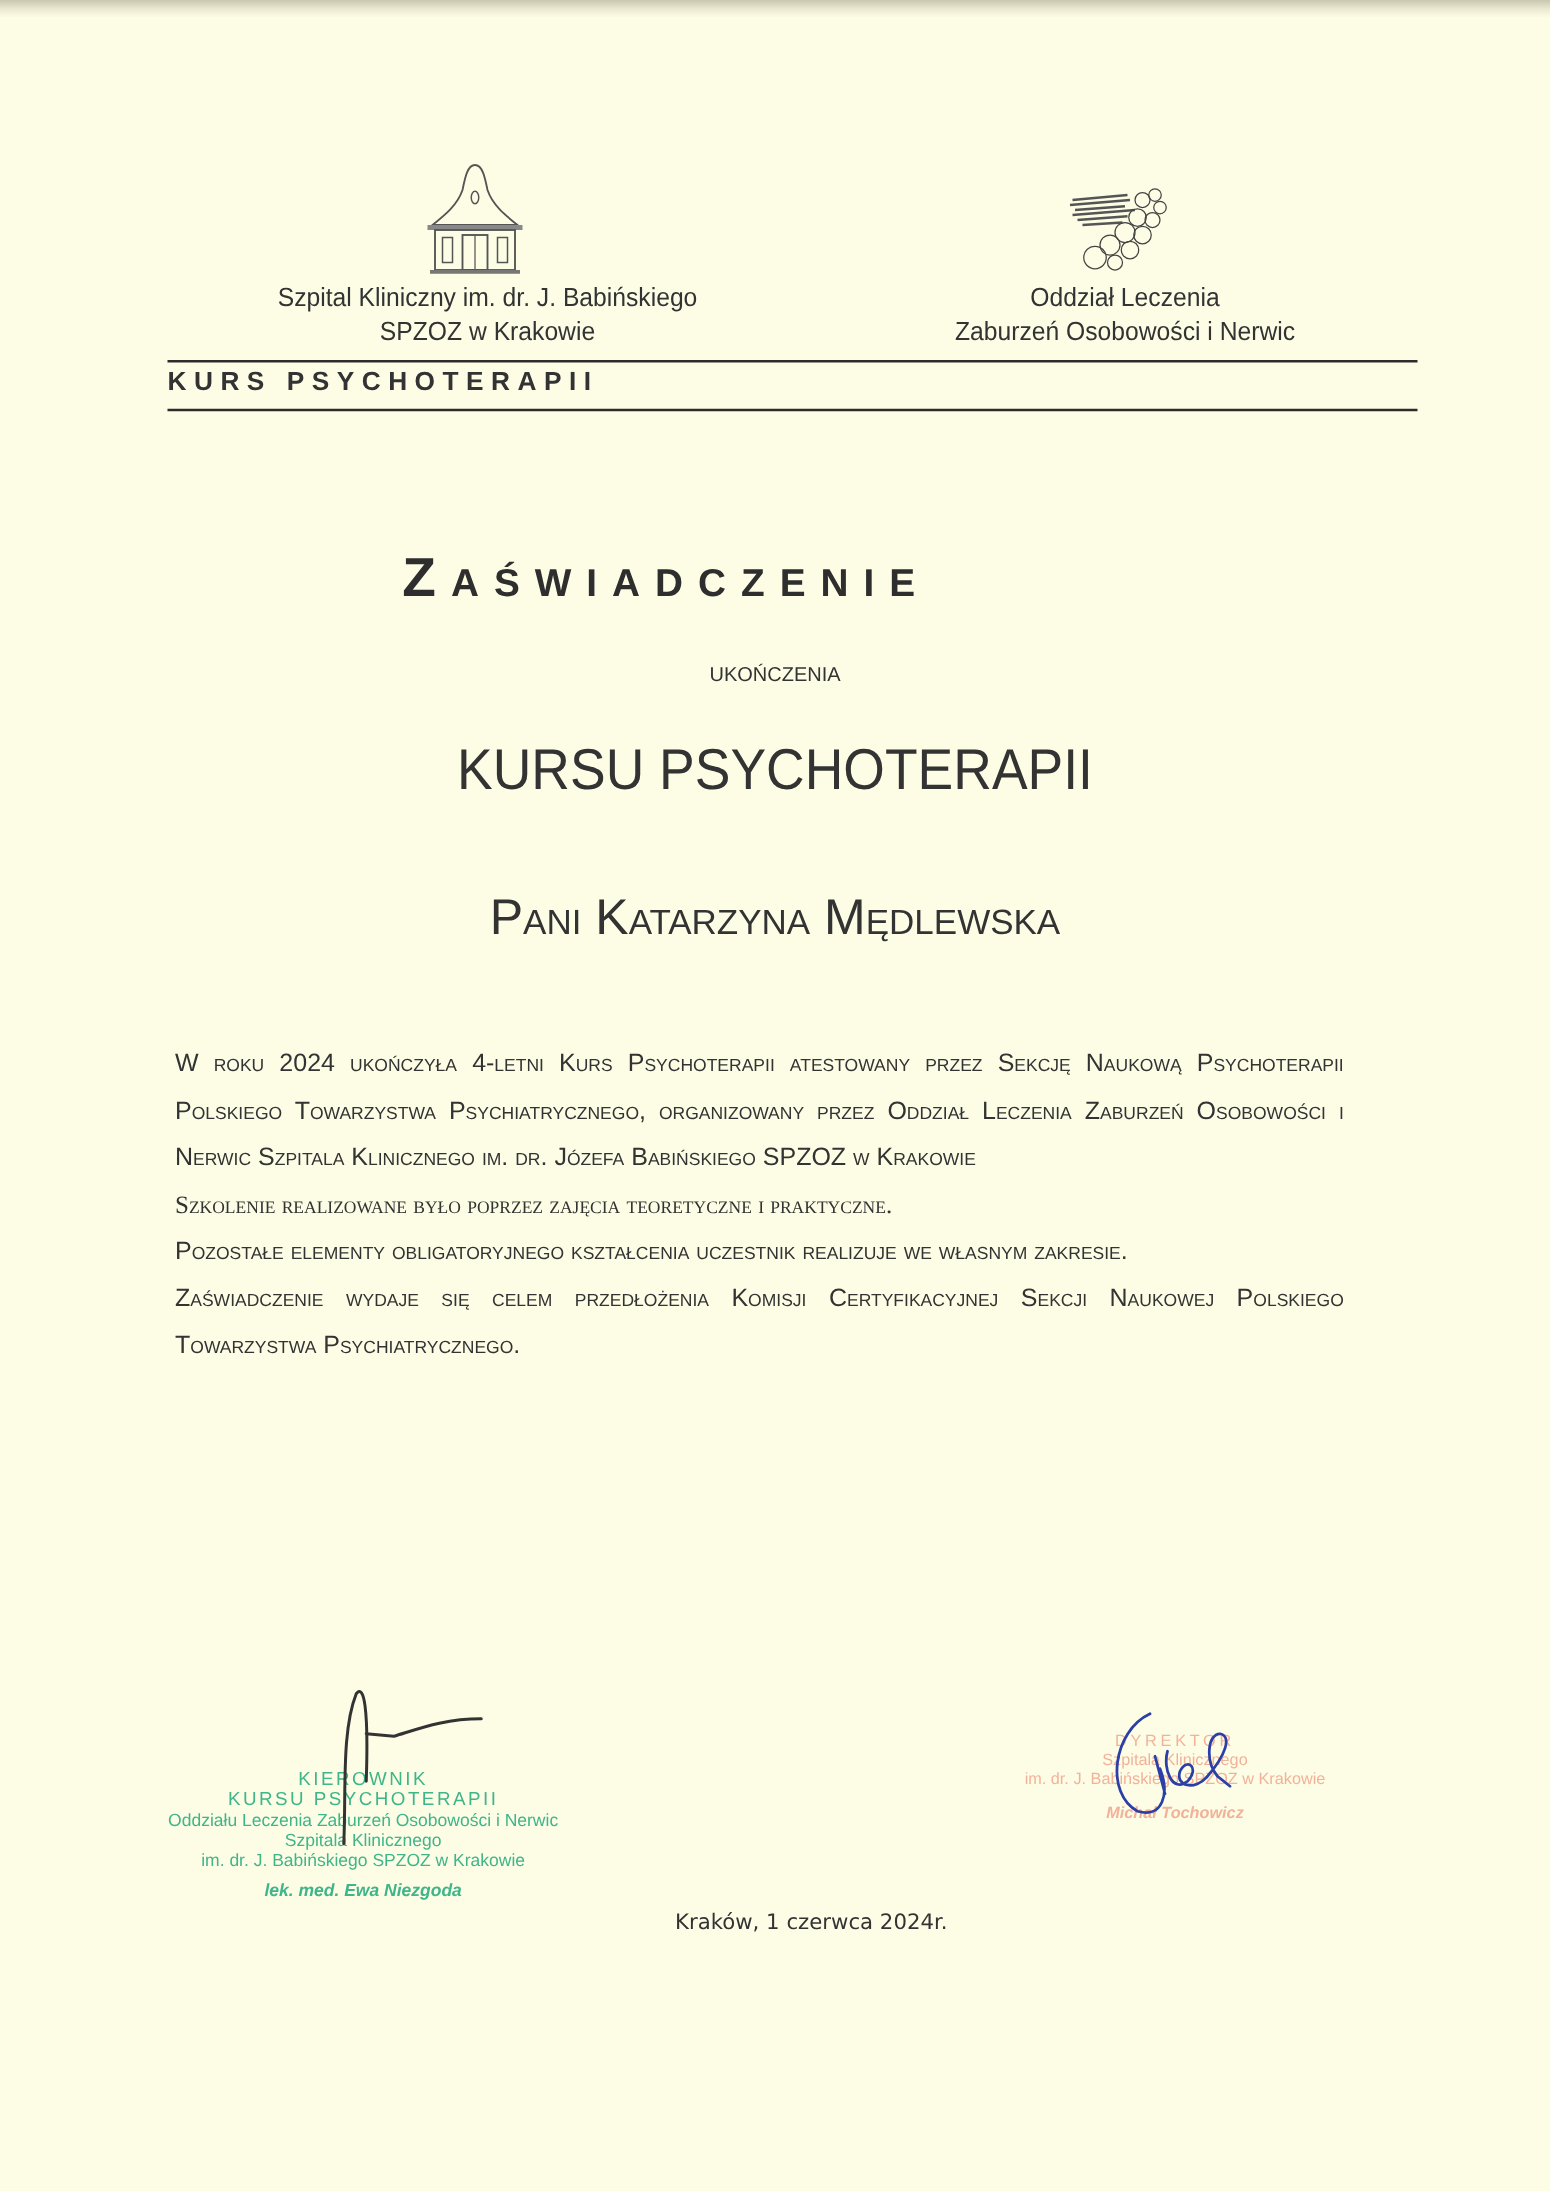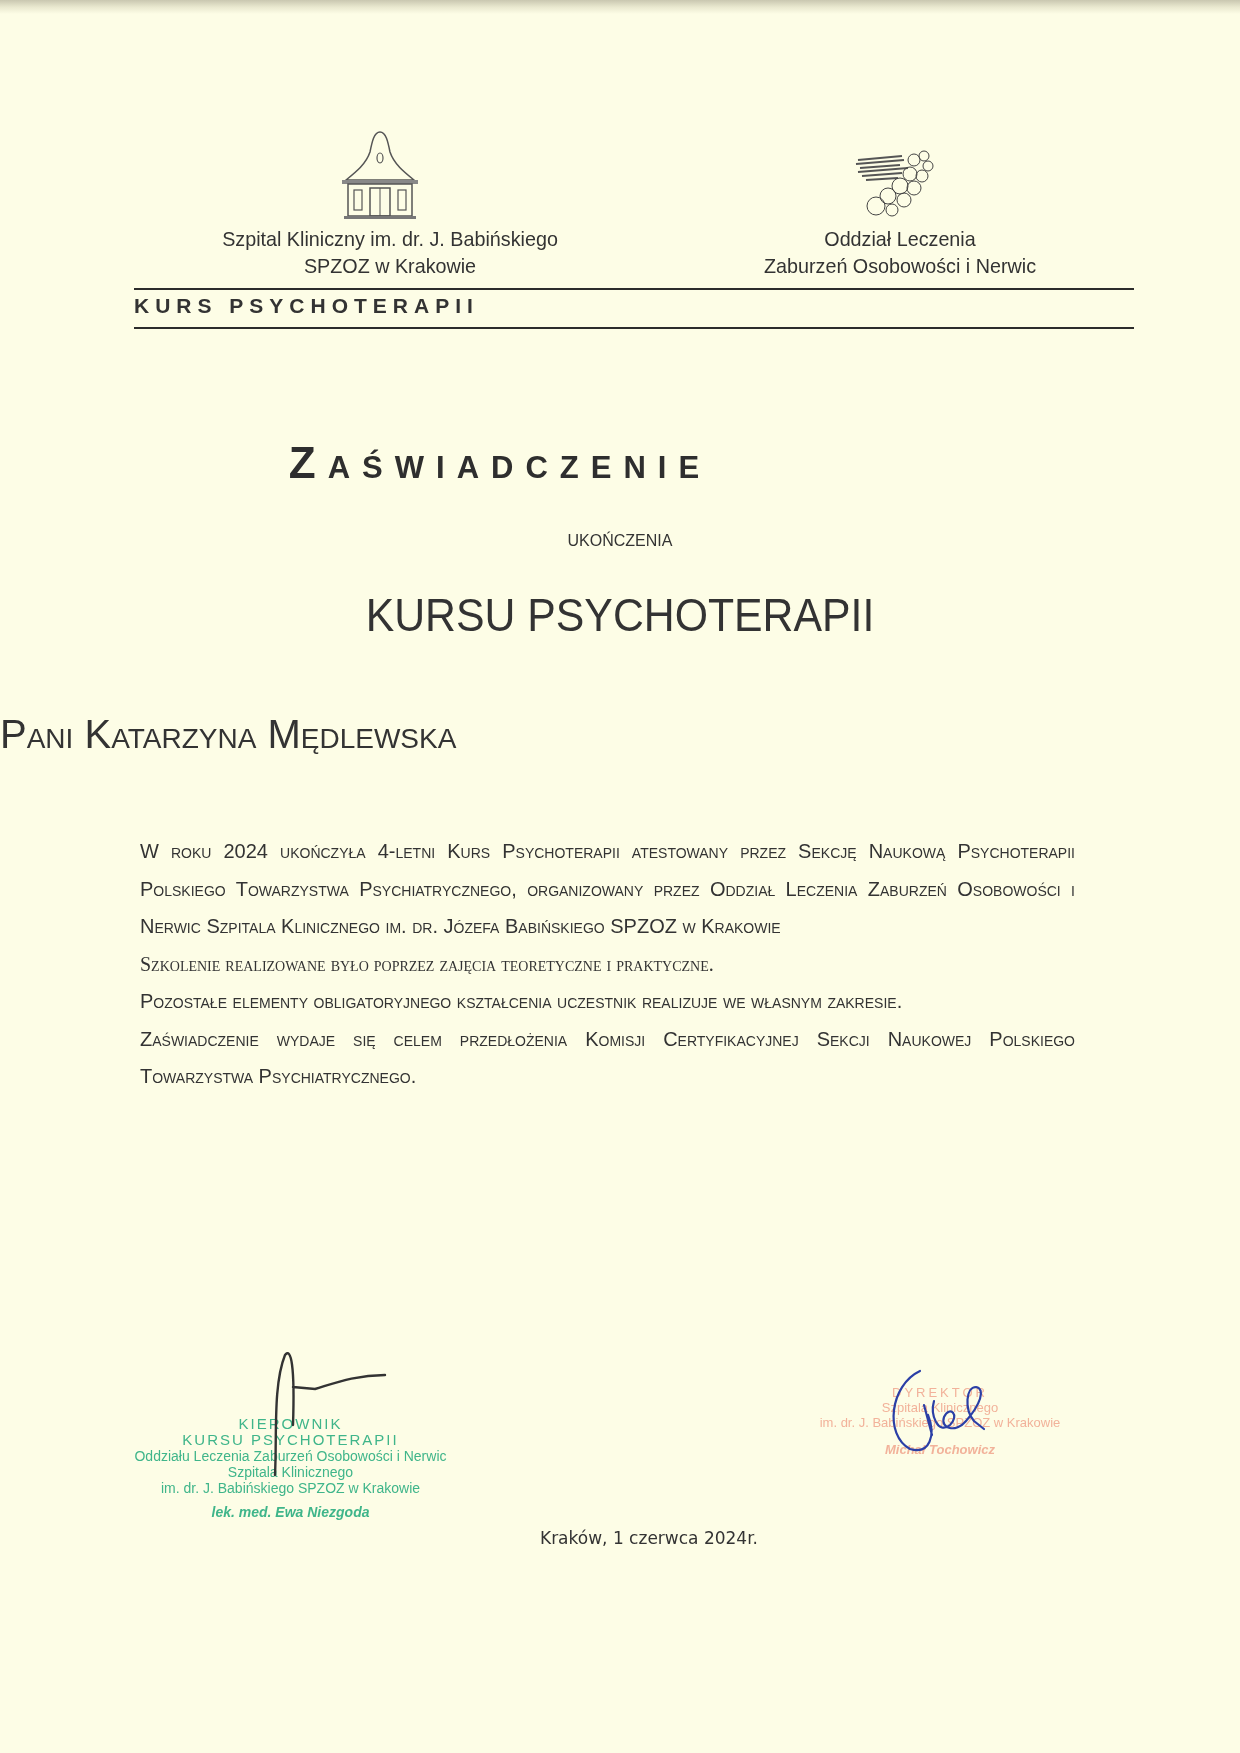--- a/index.html
+++ b/index.html
@@ -27,31 +27,32 @@
   .rule.r1 { top: 288px; }
   .rule.r2 { top: 327px; }
   .course-head {
     position: absolute; left: 134px; width: 1000px; top: 294px; text-align: left;
     font-size: 21px; font-weight: bold; letter-spacing: 6px; color: #333;
   }
   .title {
     position: absolute; left: 0; width: 1000px; top: 438px; text-align: center;
     font-size: 44px; font-weight: bold; letter-spacing: 12px; color: #2e2e2e;
     font-variant: small-caps;
+    padding-left: 33px;
   }
   .subtitle {
     position: absolute; left: 0; width: 1240px; top: 532px; text-align: center;
     font-size: 16px; color: #333;
   }
   .course-name {
     position: absolute; left: 0; width: 1240px; top: 588px; text-align: center;
     font-size: 46px; color: #333; transform: scaleX(0.93);
   }
   .recipient {
-    position: absolute; left: 0; width: 1240px; top: 712px; text-align: left;
+    position: absolute; left: 0; width: 1240px; top: 712px; text-align: center;
     font-size: 40px; color: #333; font-variant: small-caps;
   }
   .body {
     position: absolute; left: 140px; width: 935px; top: 833px;
     font-size: 20px; line-height: 37.5px; color: #333;
     font-variant: small-caps; text-align: justify;
   }
   .body p { margin: 0; }
   .body p.last-left { text-align-last: left; font-family: Liberation Serif, serif; }
   .stamp-left {

